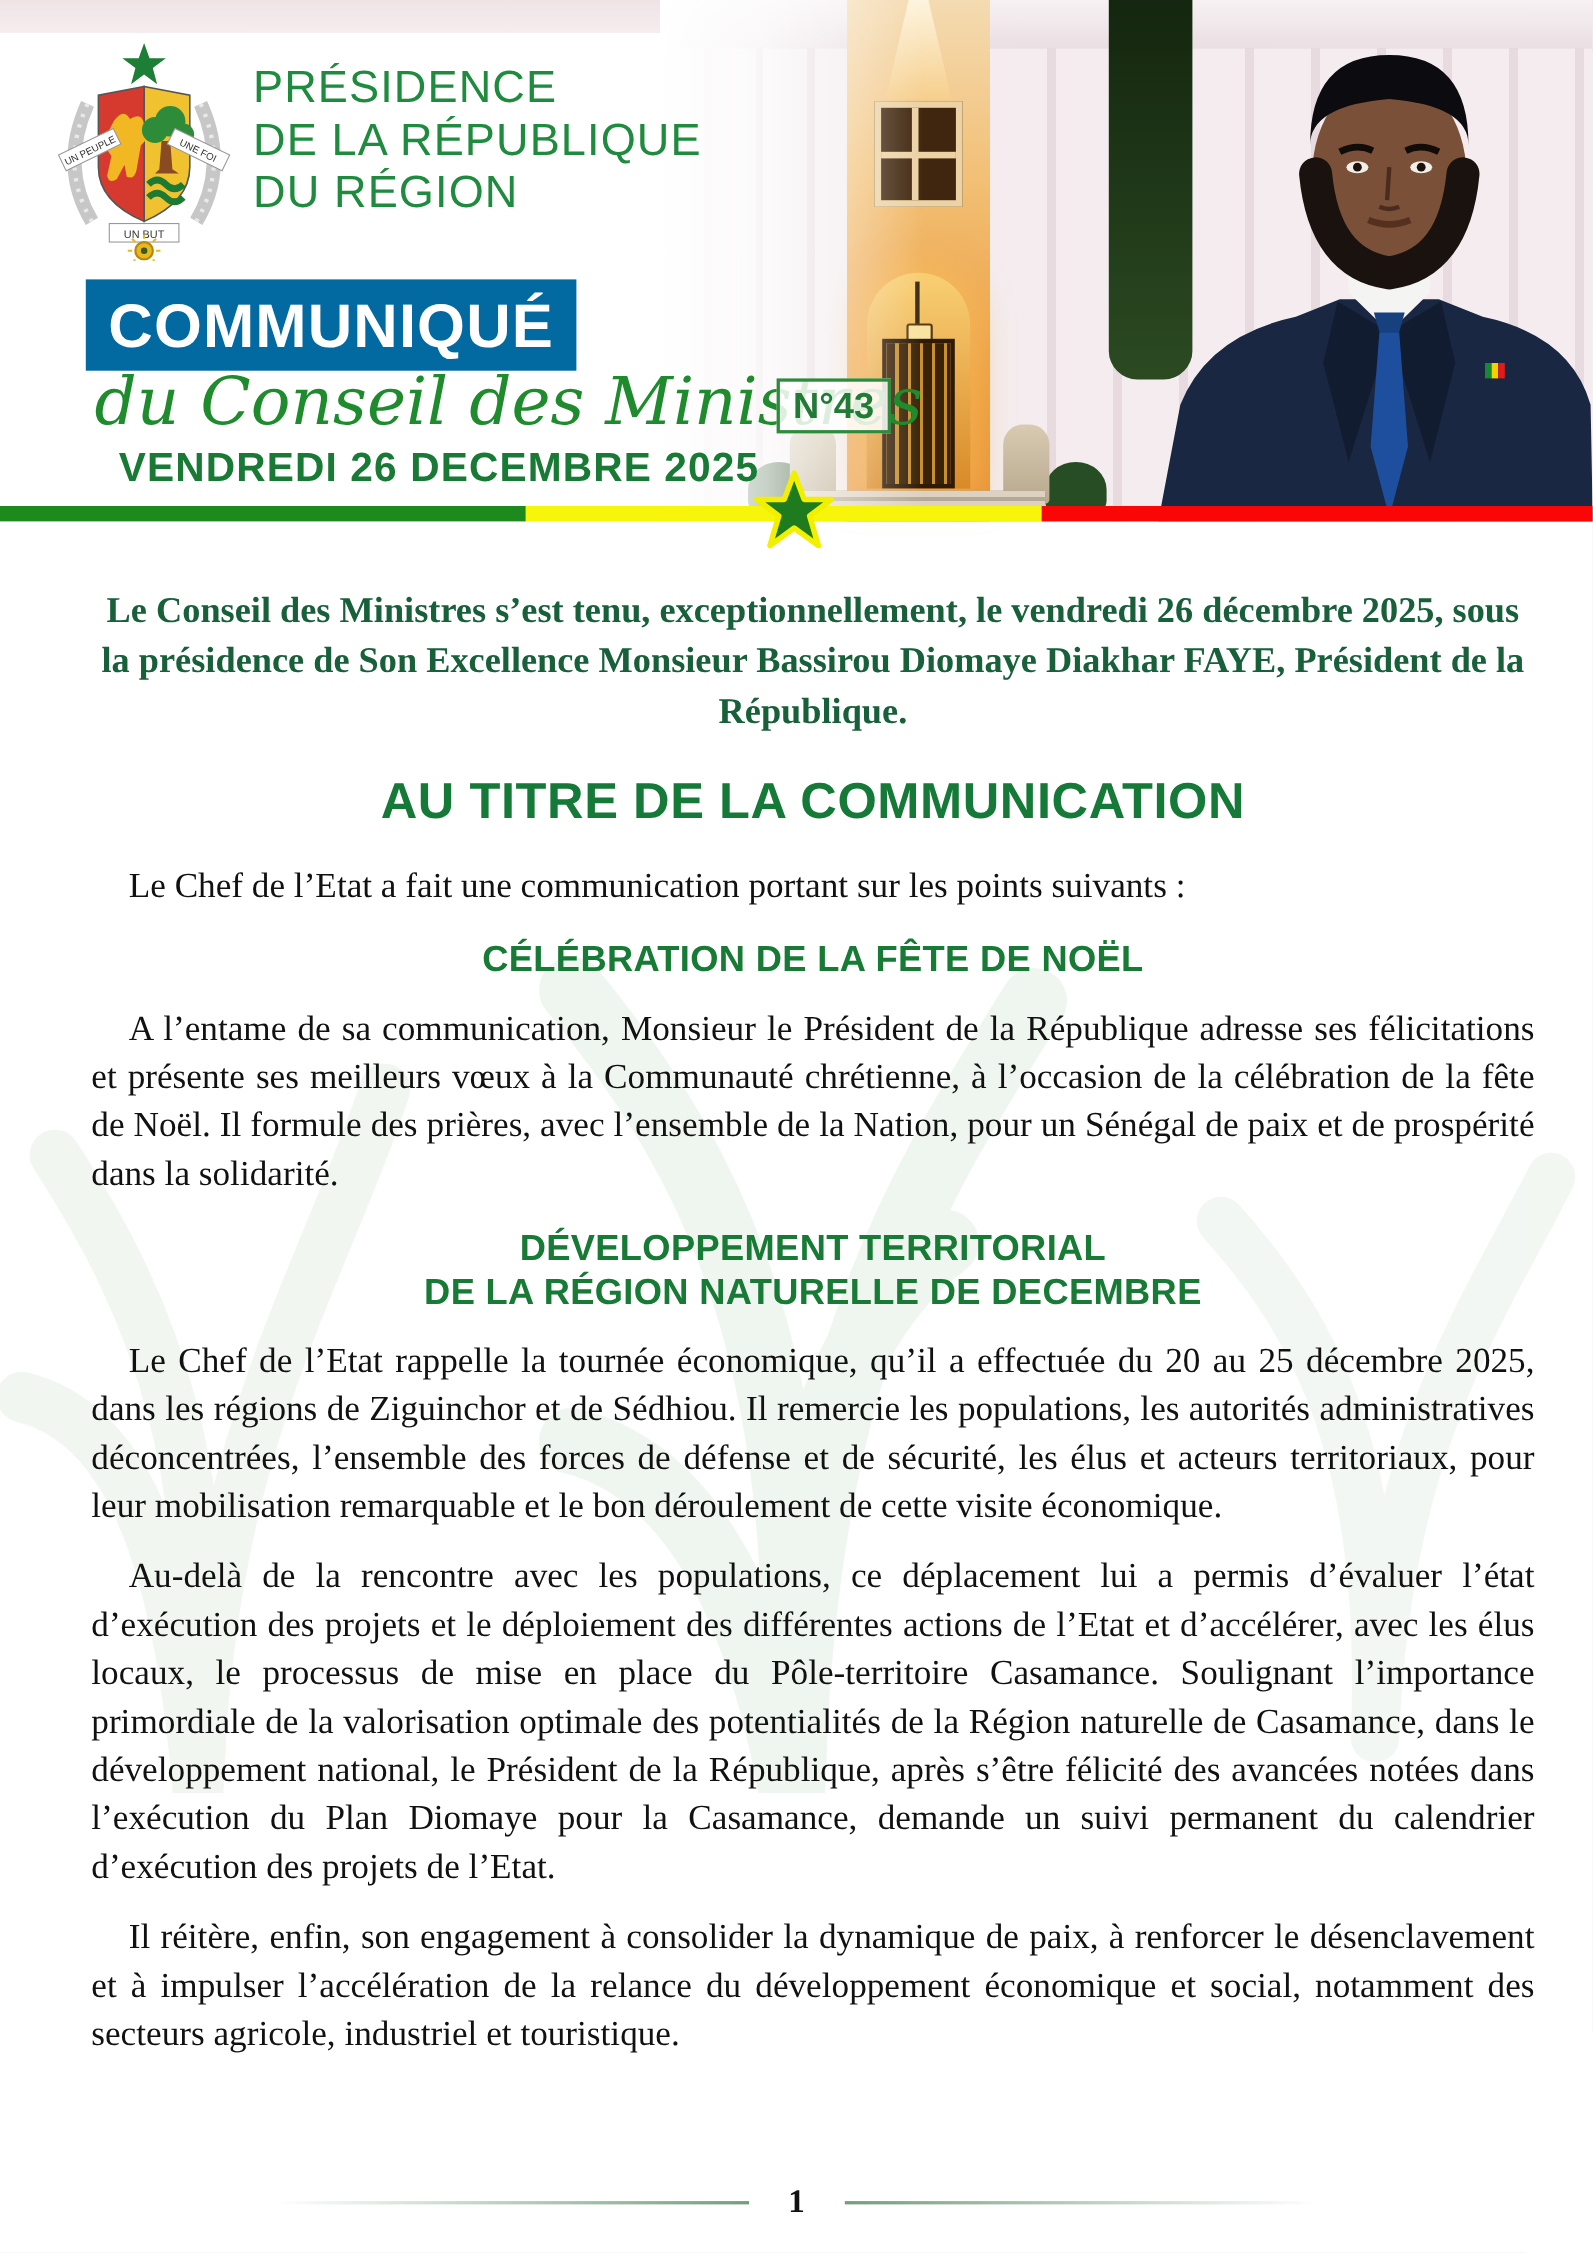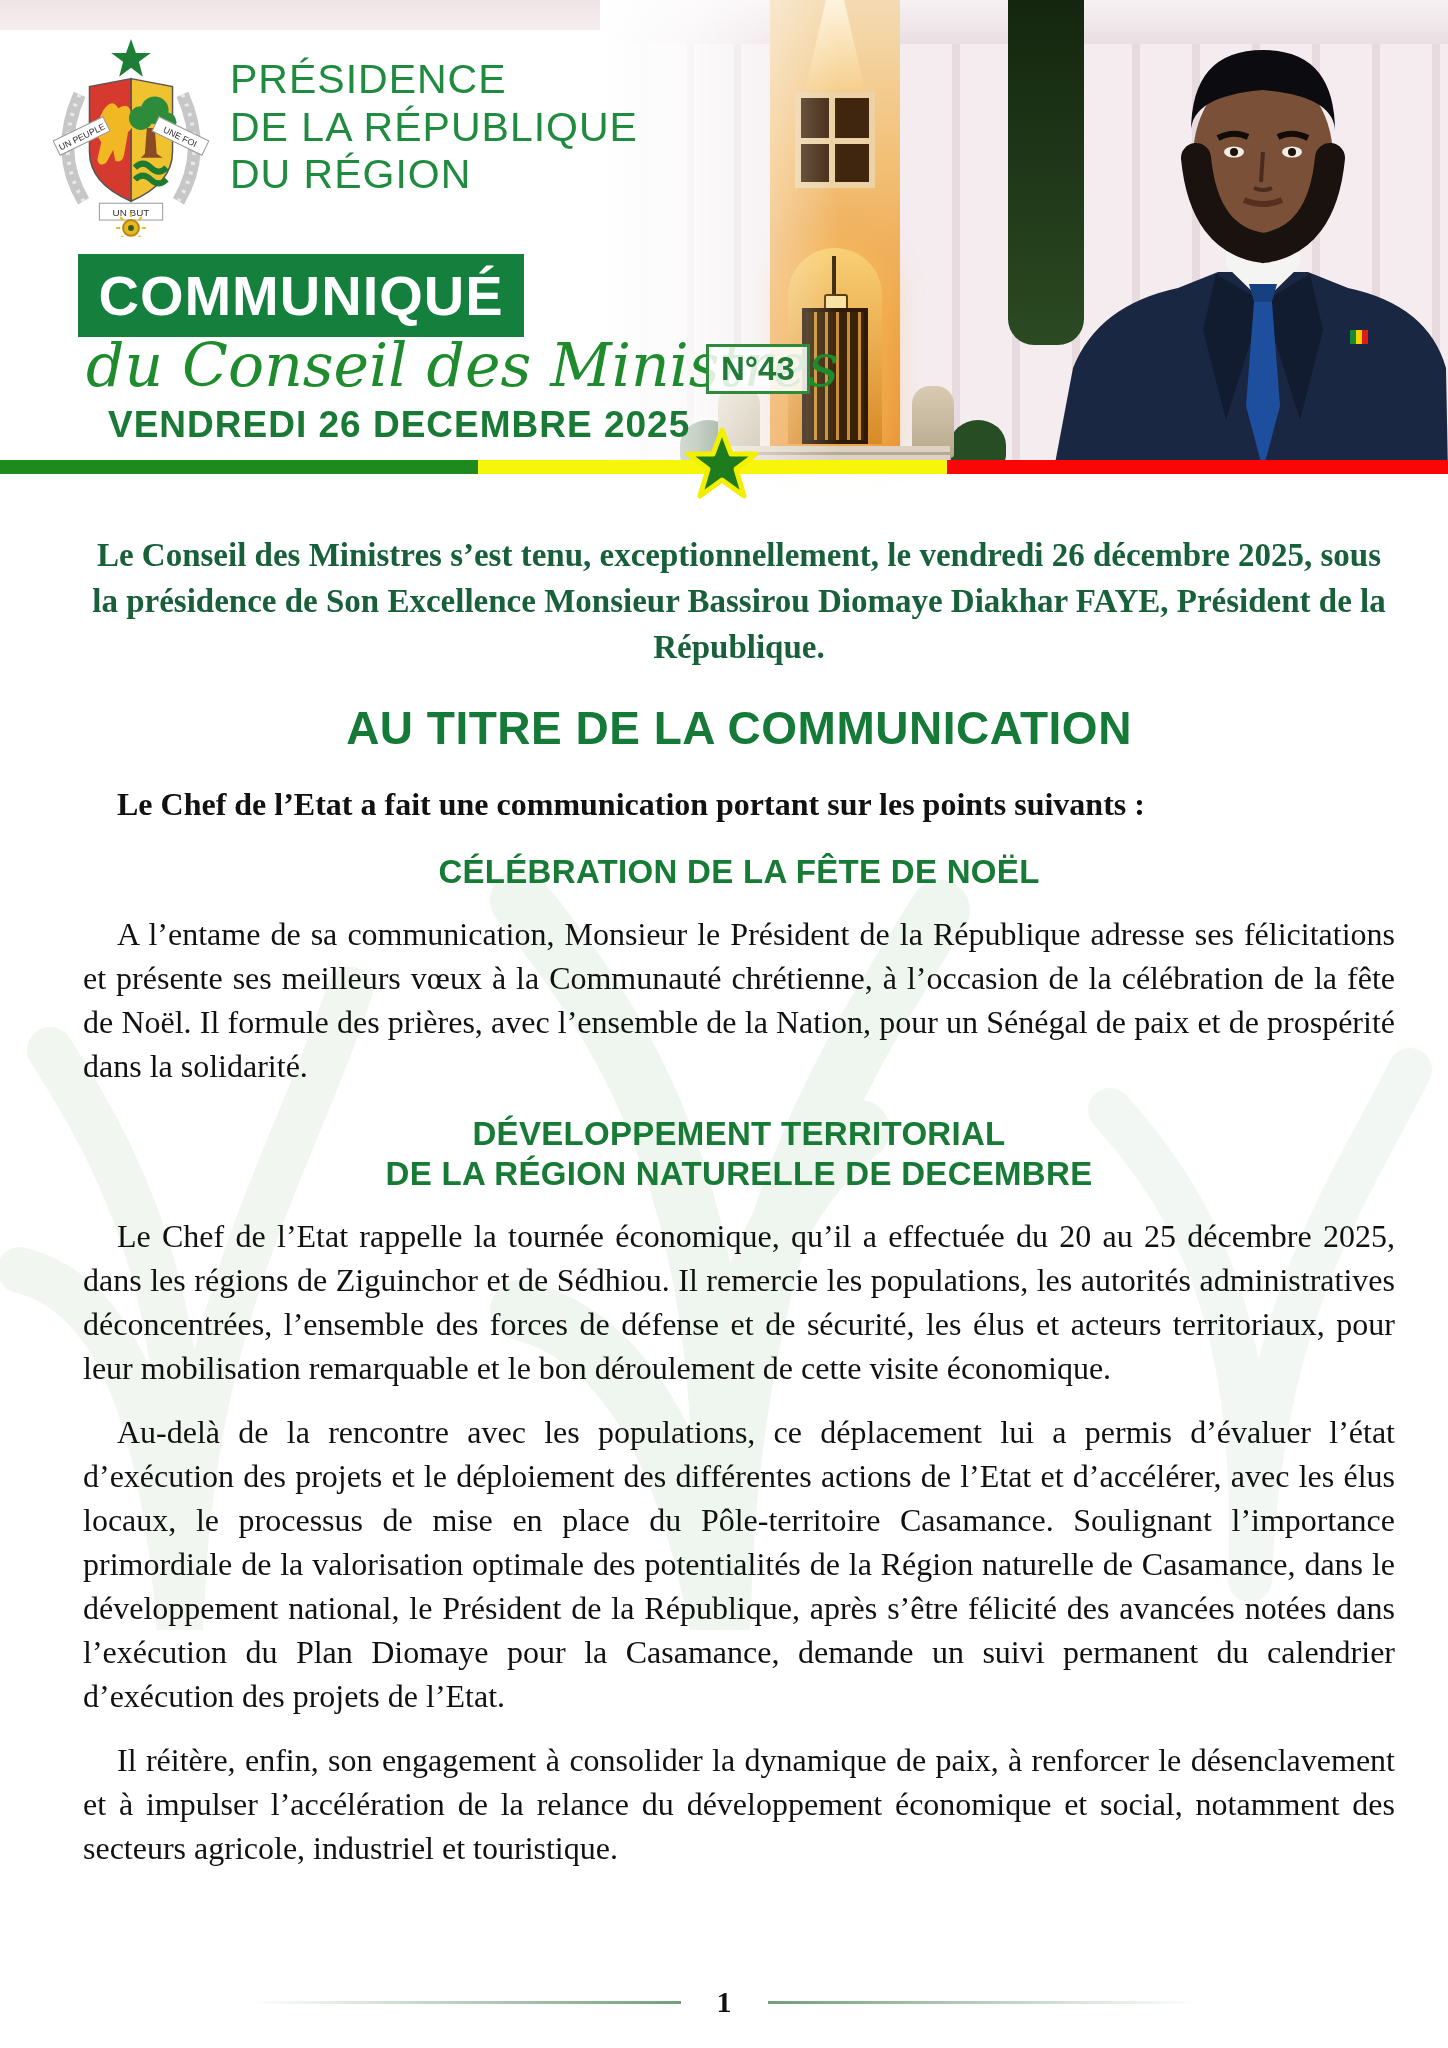--- a/index.html
+++ b/index.html
@@ -48,21 +48,21 @@
   .photo .fadeL{position:absolute;left:0;top:0;width:240px;height:100%;
     background:linear-gradient(90deg,#ffffff 0%,rgba(255,255,255,.75) 40%,rgba(255,255,255,0) 100%);}
   .portrait{position:absolute;right:0;top:0;width:430px;height:474px;}
   
   .arms{position:absolute;left:42px;top:32px;width:178px;height:205px;}
   .orgname{position:absolute;left:230px;top:56px;
     font-family:"Liberation Sans",sans-serif;font-weight:400;
     font-size:41px;line-height:1.16;color:#1f8b3e;letter-spacing:1px;}
   
   .combox{position:absolute;left:78px;top:254px;width:446px;height:83px;
-    background:#15803d;display:flex;align-items:center;justify-content:center;}
+    background:#0369a1;display:flex;align-items:center;justify-content:center;}
   .combox span{font-family:"Liberation Sans",sans-serif;font-weight:700;
     font-size:56px;color:#ffffff;letter-spacing:1px;}
   .script{position:absolute;left:86px;top:330px;width:600px;
     font-family:"DejaVu Serif",serif;font-style:italic;font-weight:400;
     font-size:60px;color:#1e8b2c;white-space:nowrap;}
   .badge{position:absolute;left:706px;top:344px;border:3px solid #2e8b3c;
     padding:3px 12px;font-family:"Liberation Sans",sans-serif;font-weight:700;
     font-size:33px;color:#217a36;background:rgba(255,255,255,.85);}
   .date{position:absolute;left:92px;top:404px;
     font-family:"Liberation Sans",sans-serif;font-weight:700;
@@ -74,21 +74,21 @@
   .band .r{flex:1;background:#fb0607;}
   .bandstar{position:absolute;left:684px;top:426px;width:76px;height:76px;z-index:4;}
   
   .wm{position:absolute;z-index:0;opacity:.07;}
   
   .content{position:absolute;left:83px;top:474px;width:1312px;z-index:2;}
   .intro{margin:58px 0 0 0;text-align:center;font-weight:700;
     font-size:33px;line-height:46px;color:#17603a;}
   .h1{margin:30px 0 0 0;text-align:center;font-family:"Liberation Sans",sans-serif;
     font-weight:700;font-size:46px;line-height:56px;color:#157a38;letter-spacing:.5px;}
-  .lead{margin:26px 0 0 0;font-size:32px;line-height:44px;text-indent:34px;font-weight:bold;}
+  .lead{margin:26px 0 0 0;font-size:32px;line-height:44px;text-indent:34px;}
   .h2{margin:26px 0 0 0;text-align:center;font-family:"Liberation Sans",sans-serif;
     font-weight:700;font-size:33px;line-height:40px;color:#177a35;letter-spacing:.3px;}
   .para{margin:20px 0 0 0;font-size:32px;line-height:44px;text-align:justify;text-indent:34px;}
   
   .footer{position:absolute;left:0;top:1982px;width:1448px;height:40px;
     display:flex;align-items:center;justify-content:center;z-index:2;}
   .fline{height:3px;width:430px;}
   .fline.l{background:linear-gradient(90deg,rgba(90,140,100,0),rgba(90,140,100,.85));}
   .fline.r{background:linear-gradient(90deg,rgba(90,140,100,.85),rgba(90,140,100,0));}
   .pnum{margin:0 36px;font-size:30px;font-weight:700;color:#111;}

